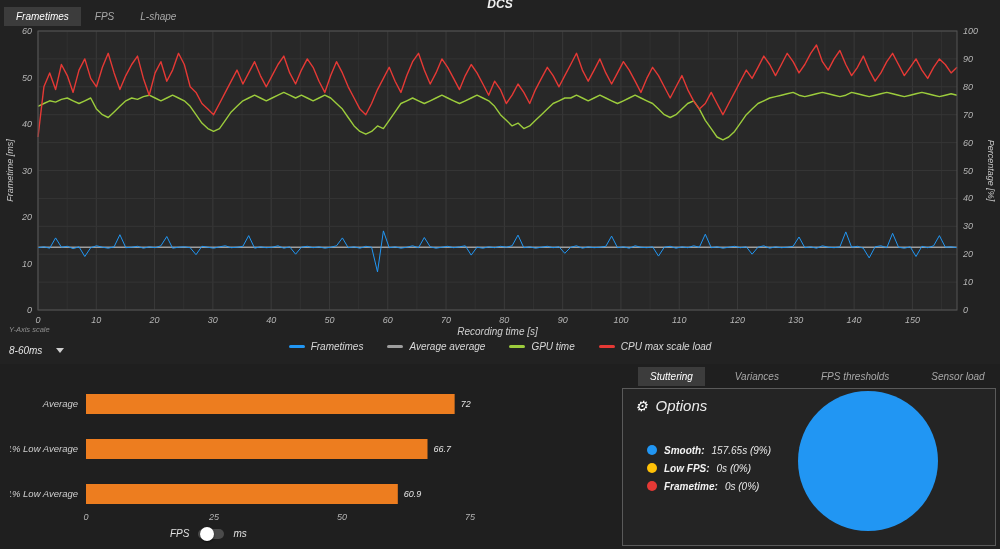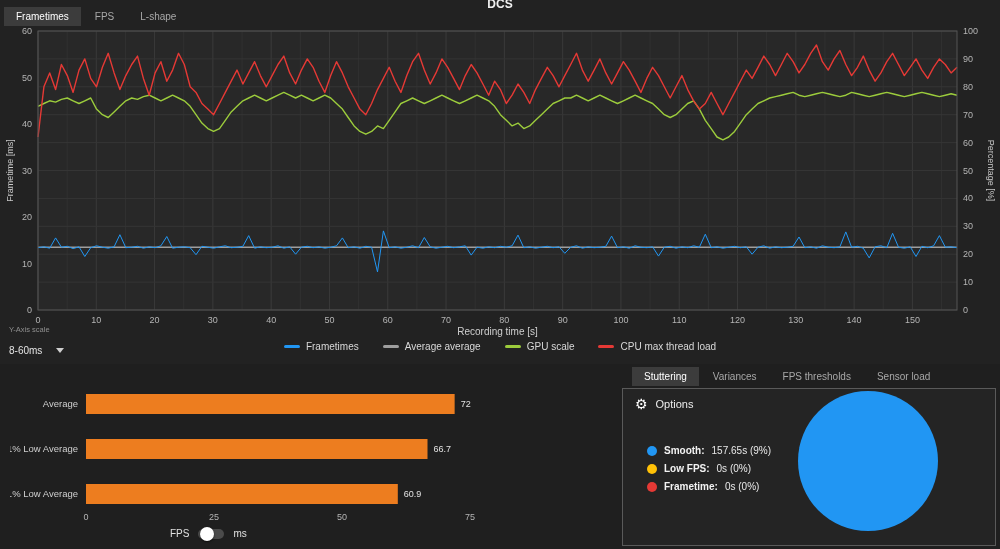--- a/index.html
+++ b/index.html
@@ -1,17 +1,17 @@
 <!DOCTYPE html>
 <html><head>
 <meta charset="utf-8">
 <style>
   html,body{margin:0;padding:0;background:#1d1d1d;width:1000px;height:549px;overflow:hidden;
     font-family:"Liberation Sans", sans-serif;-webkit-font-smoothing:antialiased;}
-  .app{position:relative;width:1000px;height:549px;background:#1f1f1f;}
+  .app{position:relative;width:1000px;height:549px;background:#1f1f1f;font-style:italic;}
   
   .top-panel{position:absolute;left:0;top:0;width:1000px;height:364px;background:#222;}
   .page-title{position:absolute;left:0;right:0;top:-3px;text-align:center;color:#f0f0f0;
     font-size:12px;font-weight:bold;}
   .main-tabs{position:absolute;left:4px;top:7px;display:flex;gap:2px;z-index:3;}
   .tab{font-size:10px;color:#a8a8a8;padding:4px 12px;cursor:pointer;background:transparent;}
   .tab.active{background:#3c3c3c;color:#fff;}
   #main-chart{position:absolute;left:3px;top:26px;}
   .yaxis-scale{position:absolute;left:9px;top:325px;z-index:4;}
   .ys-label{font-size:7.5px;color:#8f8f8f;margin-bottom:11px;}
@@ -26,28 +26,28 @@
   .bar-panel{position:absolute;left:0;top:366px;width:614px;height:183px;}
   #bar-chart{position:absolute;left:10px;top:8px;}
   .unit-toggle{position:absolute;left:170px;top:162px;display:flex;align-items:center;gap:9px;
     font-size:10px;color:#e0e0e0;}
   .switch{position:relative;width:26px;height:10px;background:#4b4b4b;border-radius:6px;
     display:inline-block;cursor:pointer;}
   .knob{position:absolute;left:2px;top:-2px;width:14px;height:14px;background:#fff;
     border-radius:50%;display:block;box-shadow:0 1px 2px rgba(0,0,0,.6);}
   
   .right-panel{position:absolute;left:620px;top:366px;width:378px;height:183px;}
-  .rp-tabs{position:absolute;left:12px;top:1px;display:flex;gap:2px;text-align:center;}
+  .rp-tabs{position:absolute;left:18px;top:1px;display:flex;gap:18px;text-align:center;}
   .rp-box{position:absolute;left:2px;top:22px;width:372px;height:156px;border:1px solid #5a5a5a;
     background:#242424;}
   .options-row{display:flex;align-items:center;gap:8px;padding:8px 0 0 12px;}
   .gear{color:#fff;font-size:14px;line-height:14px;cursor:pointer;}
-  .options-label{font-size:11px;color:#ececec;}
+  .options-label{font-size:15px;color:#ececec;}
   .stutter-legend{position:absolute;left:24px;top:56px;display:flex;flex-direction:column;gap:7px;}
-  .sl-row{display:flex;align-items:center;gap:7px;font-size:10px;color:#f2f2f2;}
+  .sl-row{display:flex;gap:7px;font-size:10px;color:#f2f2f2;}
   .dot{width:10px;height:10px;border-radius:50%;display:inline-block;flex:none;}
   .sl-label{font-weight:bold;}
   .sl-value{color:#e8e8e8;}
   #pie-chart{position:absolute;left:170px;top:1px;}
 </style>
 </head>
 <body>
 
 <div class="app">
 
@@ -161,25 +161,25 @@
       <div class="cl-item">
         <span class="swatch" style="background: rgb(33, 150, 243);"></span>
         <span>Frametimes</span>
       </div>
       <div class="cl-item">
         <span class="swatch" style="background: rgb(158, 158, 158);"></span>
         <span>Average average</span>
       </div>
       <div class="cl-item">
         <span class="swatch" style="background: rgb(156, 204, 60);"></span>
-        <span>GPU scale</span>
+        <span>GPU time</span>
       </div>
       <div class="cl-item">
         <span class="swatch" style="background: rgb(229, 57, 53);"></span>
-        <span>CPU max thread load</span>
+        <span>CPU max scale load</span>
       </div>
     </div>
   </div>
 
   <div class="bar-panel">
     <svg id="bar-chart" width="592" height="152">
         <text x="68" y="33" fill="#cfcfcf" font-size="9.5" text-anchor="end">Average</text>
         <rect x="76" y="20" width="368.64" height="20" fill="#ed7d1f"></rect>
         <text x="450.64" y="33" fill="#e2e2e2" font-size="9">72</text>
         <text x="68" y="78" fill="#cfcfcf" font-size="9.5" text-anchor="end">1% Low Average</text>

